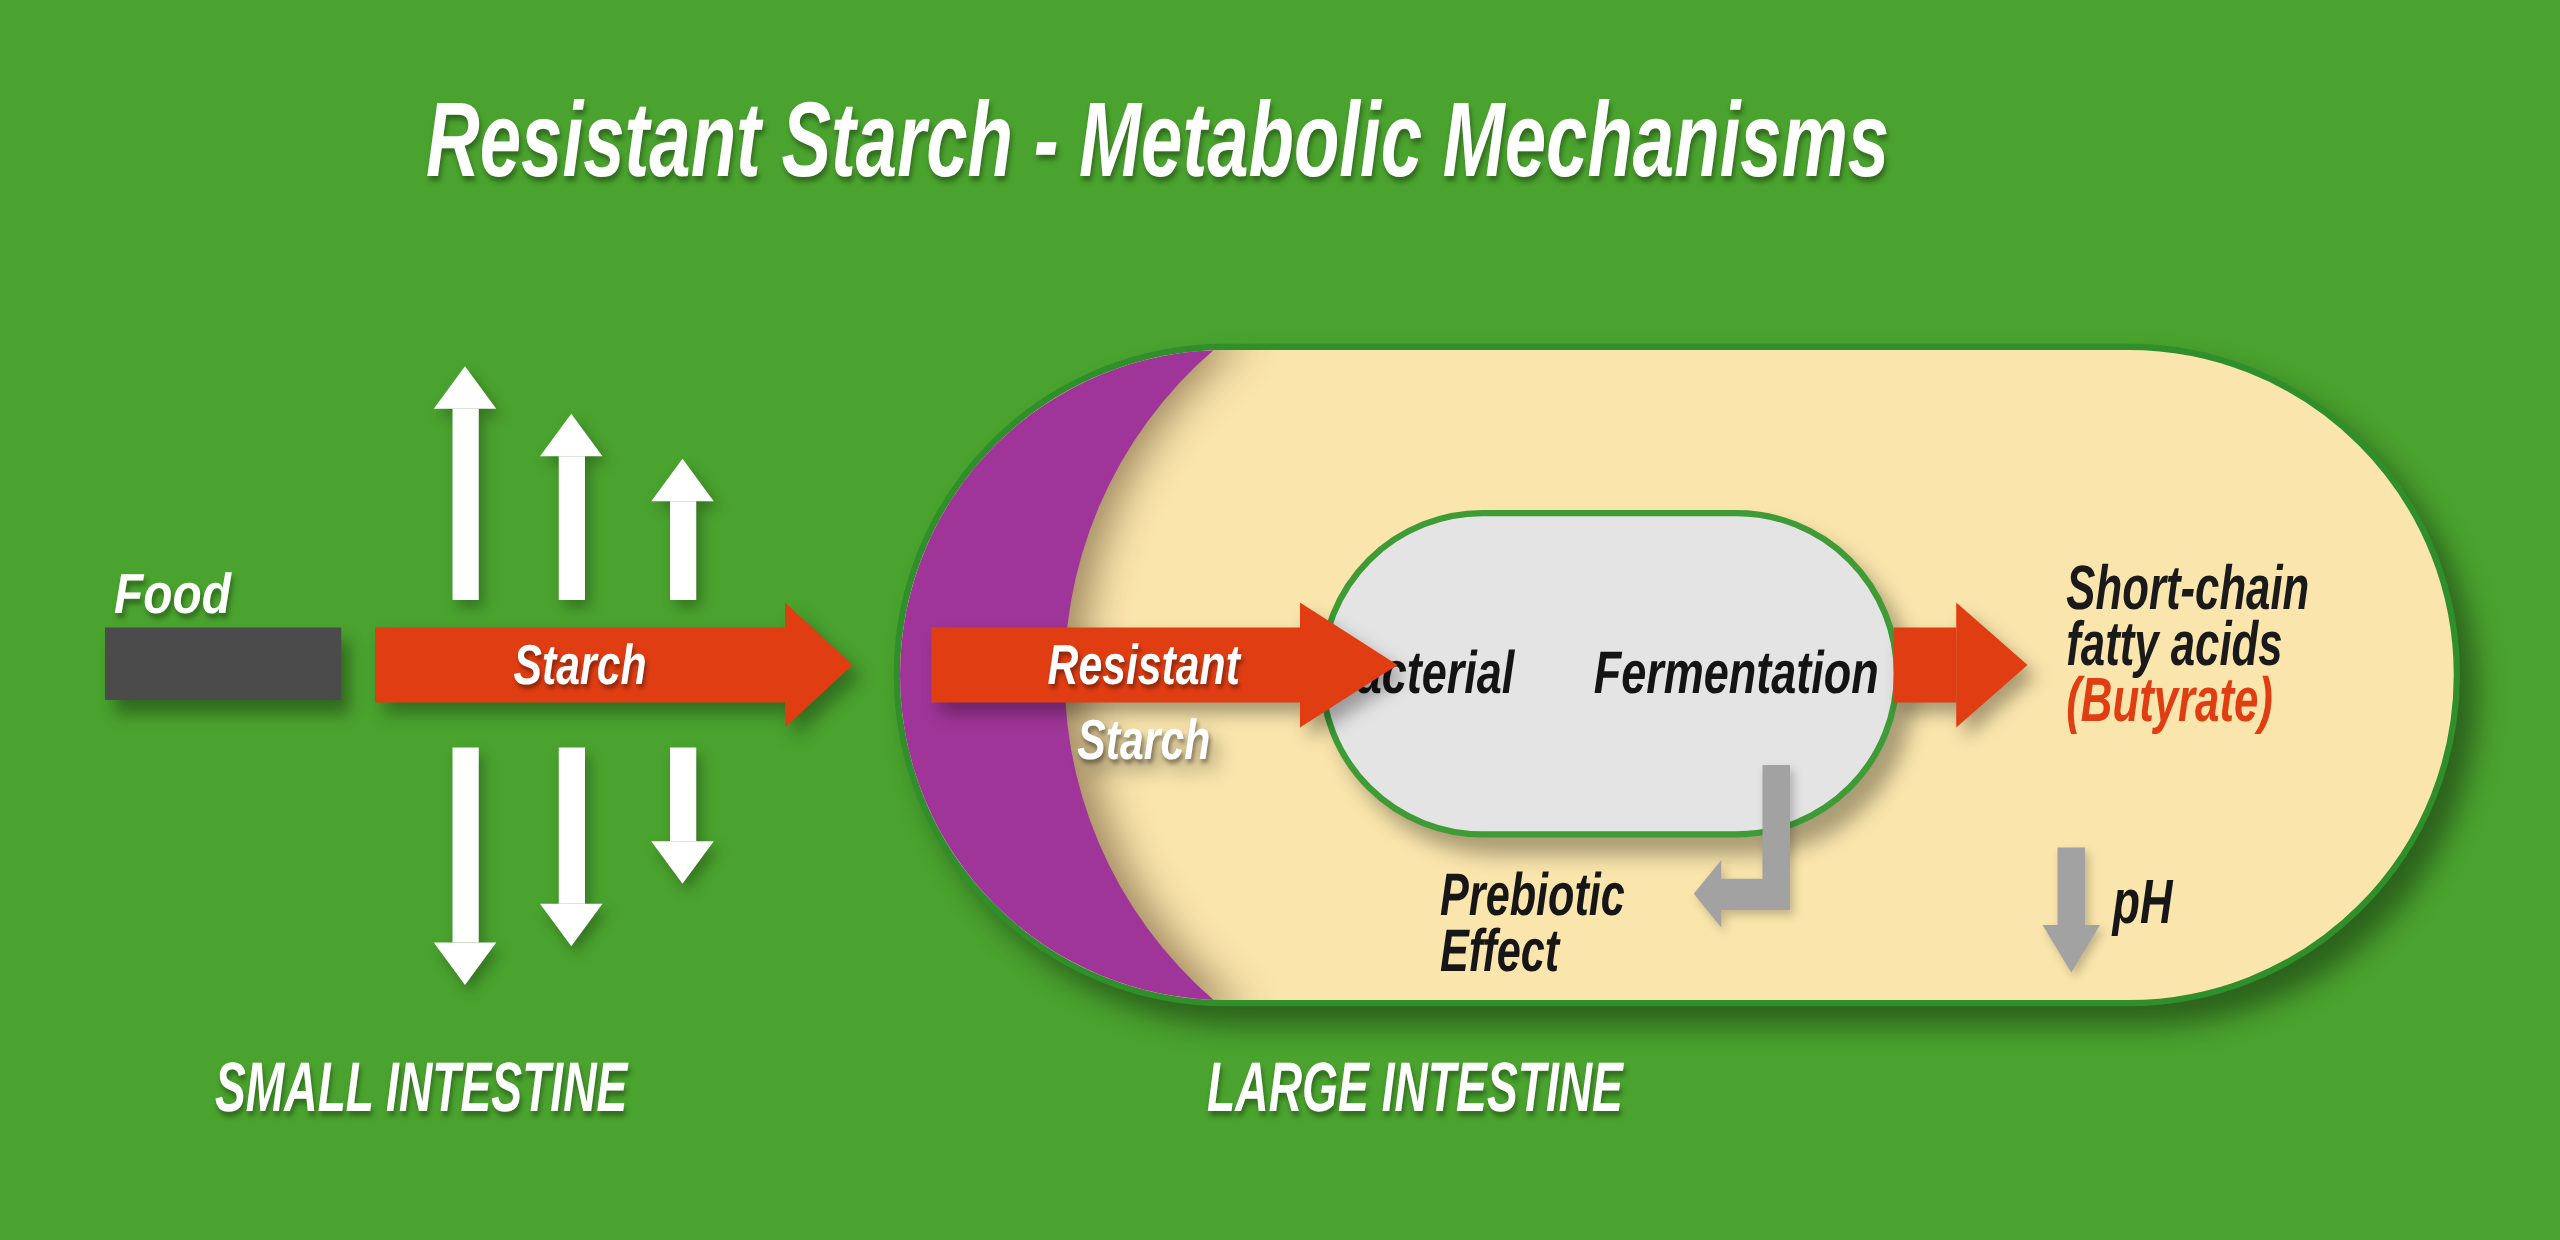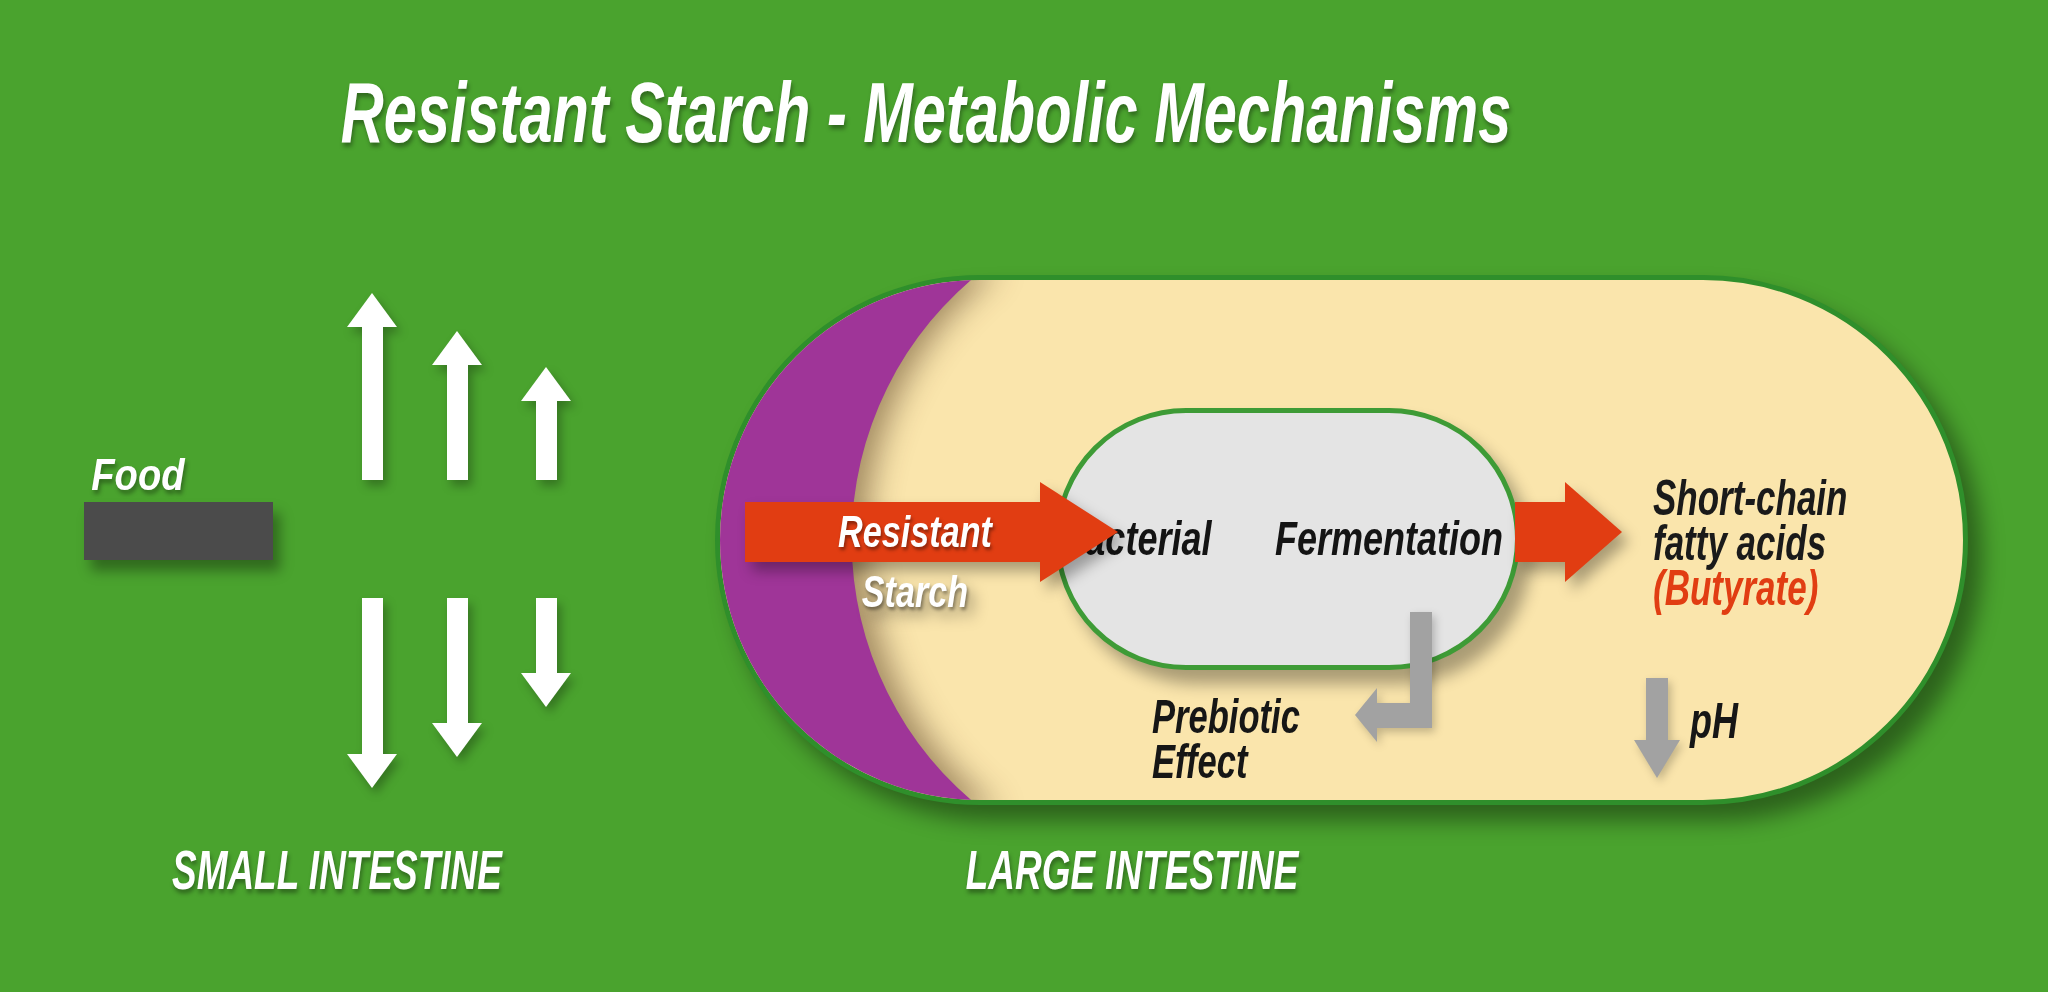--- a/index.html
+++ b/index.html
@@ -63,21 +63,21 @@
     background:#E4E4E4;
     border:5px solid #3E9B36;
     border-radius:131px;
     box-shadow:11px 14px 16px rgba(0,0,0,0.32);
     display:flex;flex-direction:row;align-items:center;justify-content:center;
     z-index:3;
   }
   .ferment-line{font-size:48px;line-height:48px;font-weight:bold;font-style:italic;
                 color:#141414;transform:scaleX(0.75);transform-origin:center;white-space:nowrap;}
 
-  .scfa-text{left:1653px;top:476px;z-index:5;}
+  .scfa-text{left:1653px;top:448px;z-index:5;}
   .scfa-line{font-size:50px;line-height:45px;font-weight:bold;font-style:italic;
              color:#1a1a1a;transform:scaleX(0.70);transform-origin:left center;white-space:nowrap;}
   .scfa-line.orange{color:#E13D12;}
 
   .prebiotic-text{left:1152px;top:694px;z-index:5;}
   .preb-line{font-size:48px;line-height:45px;font-weight:bold;font-style:italic;
              color:#161616;transform:scaleX(0.72);transform-origin:left center;white-space:nowrap;}
 
   .ph-label{left:1690px;top:696px;font-size:50px;z-index:5;
             transform:scaleX(0.72);transform-origin:left top;}
@@ -130,20 +130,25 @@
   </div>
   <div class="abs varrow" style="left:432px;top:598px;height:159px;">
     <div class="vshaft"></div>
     <div class="vhead-down"></div>
   </div>
   <div class="abs varrow" style="left:521px;top:598px;height:109px;">
     <div class="vshaft"></div>
     <div class="vhead-down"></div>
   </div>
 
+  <div class="abs harrow" style="left:300px;top:482px;width:382px;height:100px;">
+    <div class="hbody" style="left:0;width:328px;"></div>
+    <div class="hhead orange" style="left:328px;border-left-width:54px;"></div>
+    <div class="arrow-text" style="left:0;width:328px;">Starch</div>
+  </div>
 
   <div class="abs bi white section-label" style="left:87px;top:842px;">SMALL INTESTINE</div>
 
   <div class="abs capsule">
     <svg width="1253" height="530" viewBox="0 0 1253 530" style="position:absolute;left:-5px;top:-5px;">
       <path d="M 272,-8 A 343,343 0 0 0 272,538 L -8,538 L -8,-8 Z" fill="#9F3598" style="filter:drop-shadow(14px 0 16px rgba(50,25,5,0.45));"></path>
     </svg>
   </div>
 
   <div class="abs ferment-box">

